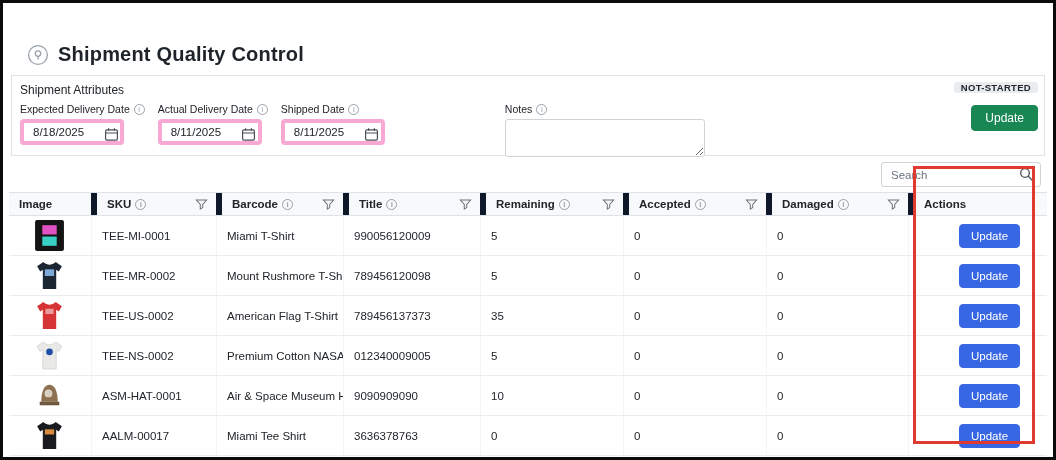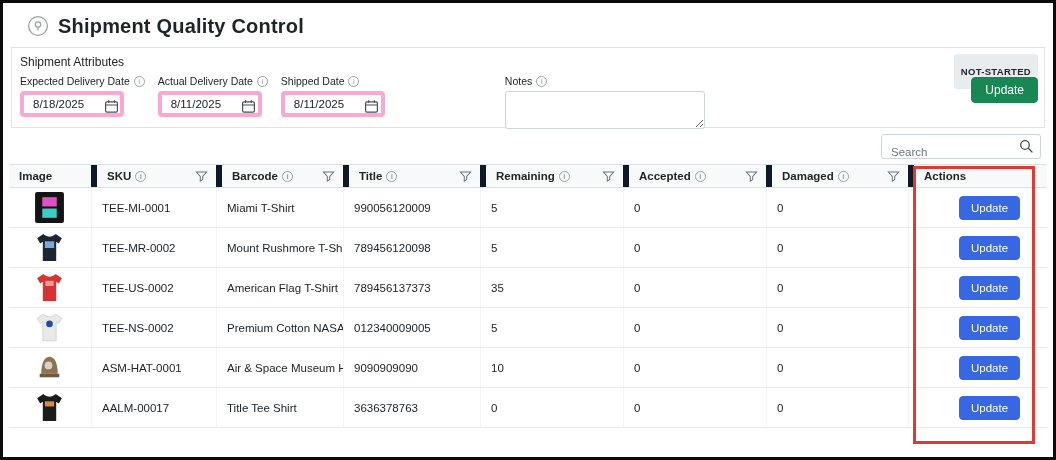--- a/index.html
+++ b/index.html
@@ -1,49 +1,49 @@
 <!DOCTYPE html>
 <html style="--green: #198754; --blue: #3767e3; --red: #e03a30; --badge_bg: #e9ecef; --header_bg: #f8f9fa; --border: #dee2e6;"><head>
 <meta charset="utf-8">
 <style>
   * { box-sizing: border-box; margin: 0; padding: 0; }
   body { font-family: "Liberation Sans", sans-serif; background:#fff; }
   .screen { position:relative; width:1056px; height:460px; border:3px solid #0b0b0b;
             background:#fff; overflow:hidden; font-family:"Liberation Sans", sans-serif; }
 
   
-  .page-header { display:flex; align-items:flex-start; gap:9px; padding:12px 28px 9px 24px; }
+  .page-header { display:flex; align-items:flex-end; gap:9px; padding:12px 28px 9px 24px;margin-top:28px; }
   .page-title { font-size:20px; font-weight:700; color:#1d2329; letter-spacing:.2px; }
   .title-icon svg { display:block; }
 
   
   .attr-card { position:relative; margin:0 8px; border:1px solid var(--border,#dee2e6);
                padding:7px 8px 0 8px; height:81px; background:#fff; }
   .section-label { font-size:12px; color:#212529; line-height:14px; display:block; margin-bottom:6px; }
   .badge { position:absolute; top:6px; right:6px; background:var(--badge_bg,#e9ecef); color:#212529;
-           font-size:9.5px; font-weight:700; letter-spacing:.3px; padding:12px 7px; border-radius:3px; }
+           font-size:9.5px; font-weight:700; letter-spacing:.3px; padding:0 7px; border-radius:3px; }
   .btn-green { position:absolute; top:29px; right:6px; background:var(--green,#198754); color:#fff;
                border:1px solid var(--green,#198754); font-size:12px; padding:5px 13px; border-radius:4px;
                cursor:pointer; font-family:inherit; }
   .fields-row { display:flex; align-items:flex-start; }
   .field { margin-right:13px; }
   .field-label { display:flex; align-items:center; gap:4px; font-size:10.5px; font-weight:400;
                  color:#212529; line-height:13px; margin-bottom:3px; white-space:nowrap; }
   .date-wrap { position:relative; width:104px; }
   .date-wrap input { width:104px; height:26px; border:4px solid #f9a8d4; border-radius:4px;
                      padding:0 26px 0 9px; font-size:11.5px; color:#212529; font-family:inherit; }
   .cal-btn { position:absolute; right:5px; top:5px; width:16px; height:16px; border:none; background:none;
              padding:0; cursor:pointer; }
   .notes-field { margin-left:107px; }
   .notes-field textarea { width:200px; height:38px; border:1px solid #ced4da; border-radius:3px;
                           font-size:11.5px; padding:4px 6px; resize:both; font-family:inherit; color:#212529; }
 
   
   .toolbar { position:relative; height:36px; }
-  .search-group { position:absolute; right:12px; top:6px; display:flex; align-items:flex-end;
+  .search-group { position:absolute; right:12px; top:6px; display:flex; align-items:center;
                   width:160px; height:25px; border:1px solid #ced4da; border-radius:3px; background:#fff; }
   .search-group input { flex:1; border:none; outline:none; padding:0 6px 0 9px; font-size:11.5px;
                         color:#212529; font-family:inherit; min-width:0; background:transparent; }
   .search-group input::placeholder { color:#6c757d; }
   .search-btn { border:none; background:none; width:28px; height:23px; display:flex; align-items:center;
                 justify-content:center; cursor:pointer; }
 
   
   .grid { margin:0 6px; }
   .thead, .tr { display:grid; grid-template-columns:82px 125px 127px 137px 143px 143px 142px 1fr; }
@@ -320,21 +320,21 @@
     </div>
 
     <div class="tr">
       <div class="td thumb">
         <svg width="33" height="33" viewBox="0 0 32 32">
           <path d="M10 3 L4 7 L7 12 L9.5 10.5 L9.5 29 L22.5 29 L22.5 10.5 L25 12 L28 7 L22 3 C20 5 17.8 5.6 16 5.6 C14.2 5.6 12 5 10 3 Z" fill="#191b1f"></path>
           <rect x="11.5" y="10" width="9" height="5" fill="#d98c3f"></rect>
         </svg>
       </div>
       <div class="td">AALM-00017</div>
-      <div class="td">Title Tee Shirt</div>
+      <div class="td">Miami Tee Shirt</div>
       <div class="td">3636378763</div>
       <div class="td">0</div>
       <div class="td">0</div>
       <div class="td">0</div>
       <div class="td td-actions">
         <button class="btn-blue">Update</button>
       </div>
     </div>
   </div>
 

